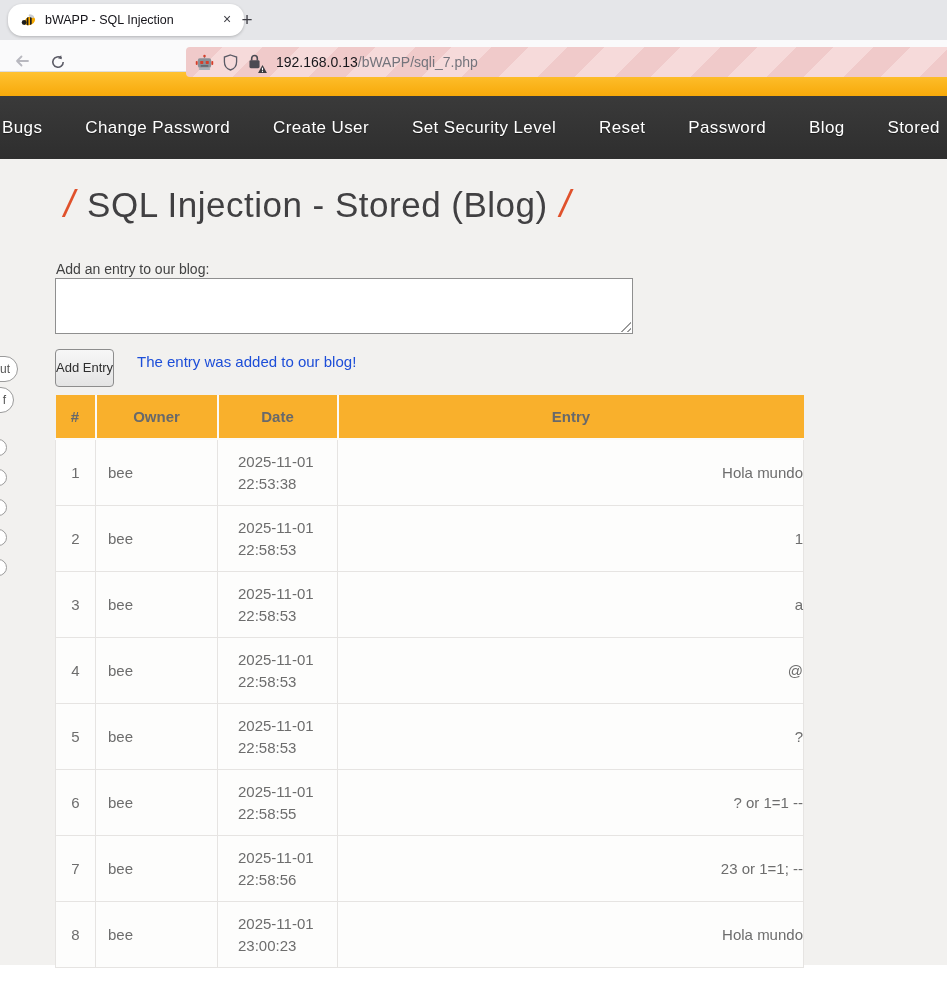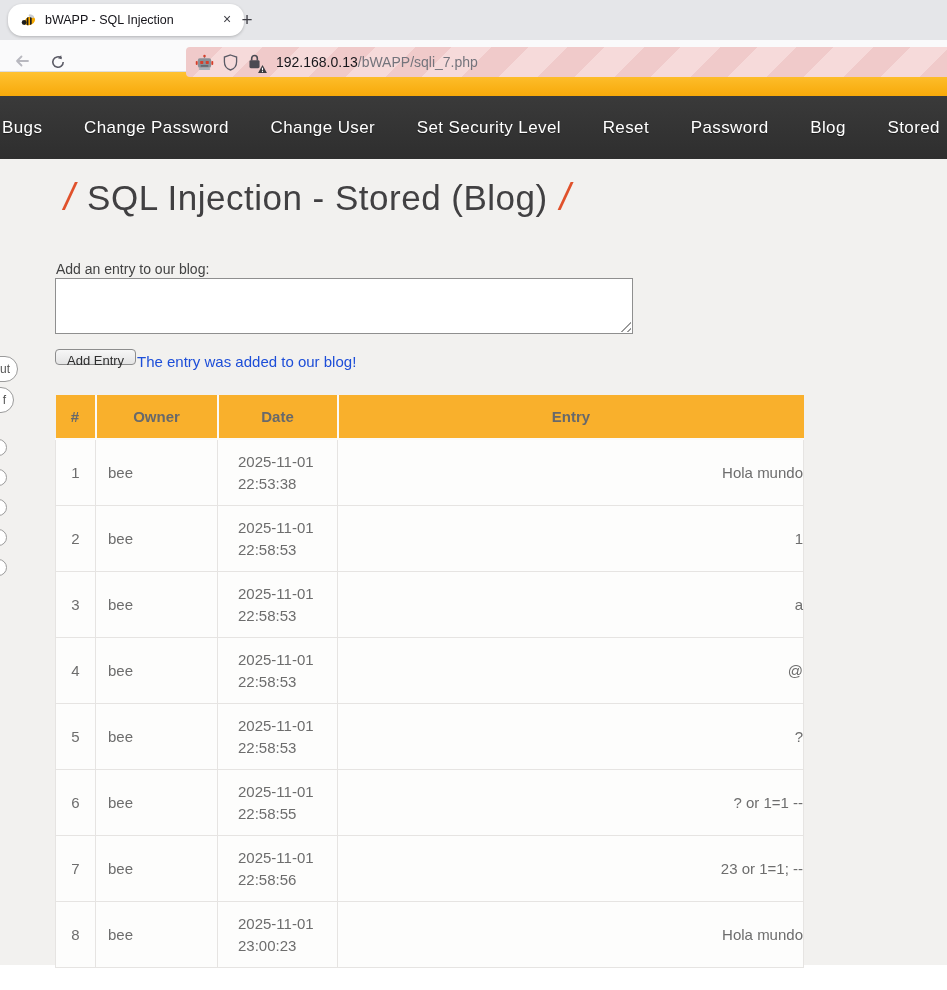--- a/index.html
+++ b/index.html
@@ -28,29 +28,29 @@
   .warn{position:absolute;right:-4px;bottom:-2px;}
 
   
   .brand{height:24px;background:linear-gradient(180deg,#ffc232,#f7a90a);}
   .navbar{height:63px;background:#323232;background-image:linear-gradient(180deg,rgba(255,255,255,.04),rgba(0,0,0,.08));
           display:flex;align-items:center;justify-content:space-between;padding:0 7px 0 2px;box-sizing:border-box;}
   .nav-item{color:#fff;font-size:17px;letter-spacing:.4px;white-space:nowrap;cursor:default;text-shadow:0 1px 1px rgba(0,0,0,.5);}
 
   
   .content{position:relative;height:806px;background:#f2f1ef;}
-  .pagetitle{position:absolute;left:52px;top:17px;font-size:35px;color:#414042;letter-spacing:.5px;white-space:nowrap;}
+  .pagetitle{position:absolute;left:52px;top:24px;font-size:35px;color:#414042;letter-spacing:.5px;white-space:nowrap;}
   .pagetitle .slash{color:#e0512b;font-size:38px;font-style:italic;padding:0 12px;}
   .formlabel{position:absolute;left:56px;top:102px;font-size:14px;color:#424242;}
   .tawrap{position:absolute;left:55px;top:119px;width:578px;height:56px;}
   .tawrap textarea{width:100%;height:100%;box-sizing:border-box;border:1px solid #8f8f8f;background:#fff;resize:none;outline:none;font-family:"Liberation Sans",sans-serif;}
   .grip{position:absolute;right:2px;bottom:2px;width:11px;height:11px;pointer-events:none;
         clip-path:polygon(100% 0,100% 100%,0 100%);
         background:repeating-linear-gradient(135deg,#9a9a9a 0 1.2px,transparent 1.2px 4.2px);}
-  .addbtn{position:absolute;left:55px;top:190px;height:16px;padding:0 11px;font-size:13px;color:#2e2e2e;
+  .addbtn{position:absolute;left:55px;top:190px;height:38px;padding:0 0;font-size:13px;color:#2e2e2e;
           background:linear-gradient(180deg,#f7f7f7,#e4e4e4);border:1px solid #8d8d8d;border-radius:4px;
           font-family:"Liberation Sans",sans-serif;line-height:22px;}
   .msg{position:absolute;left:137px;top:194px;font-size:15px;color:#1d4ed8;}
 
   
   table.blog{position:absolute;left:55px;top:236px;width:748px;border-collapse:collapse;table-layout:fixed;}
   .blog th{background:#f9b02c;color:#68696b;font-size:15px;font-weight:bold;height:43px;text-align:center;
            border-right:2px solid #fbfaf8;border-bottom:2px solid #fbfaf8;padding:0;}
   .blog th:last-child{border-right:none;}
   .blog td{background:#fdfdfc;border:1px solid #e6e4e2;height:65px;font-size:15px;color:#6d6d6d;vertical-align:middle;padding:0;}
@@ -147,21 +147,21 @@
     <span class="urltext">
       <span class="urlhost">192.168.0.13</span><span class="urlpath">/bWAPP/sqli_7.php</span>
     </span>
   </div>
 </div>
 
 <div class="brand"></div>
 <div class="navbar">
   <span class="nav-item">Bugs</span>
   <span class="nav-item">Change Password</span>
-  <span class="nav-item">Change User</span>
+  <span class="nav-item">Create User</span>
   <span class="nav-item">Set Security Level</span>
   <span class="nav-item">Reset</span>
   <span class="nav-item">Password</span>
   <span class="nav-item">Blog</span>
   <span class="nav-item">Stored</span>
 </div>
 
 <div class="content">
   <div class="pagetitle"><span class="slash">/</span><span>SQL Injection - Stored (Blog)</span><span class="slash">/</span></div>
 

